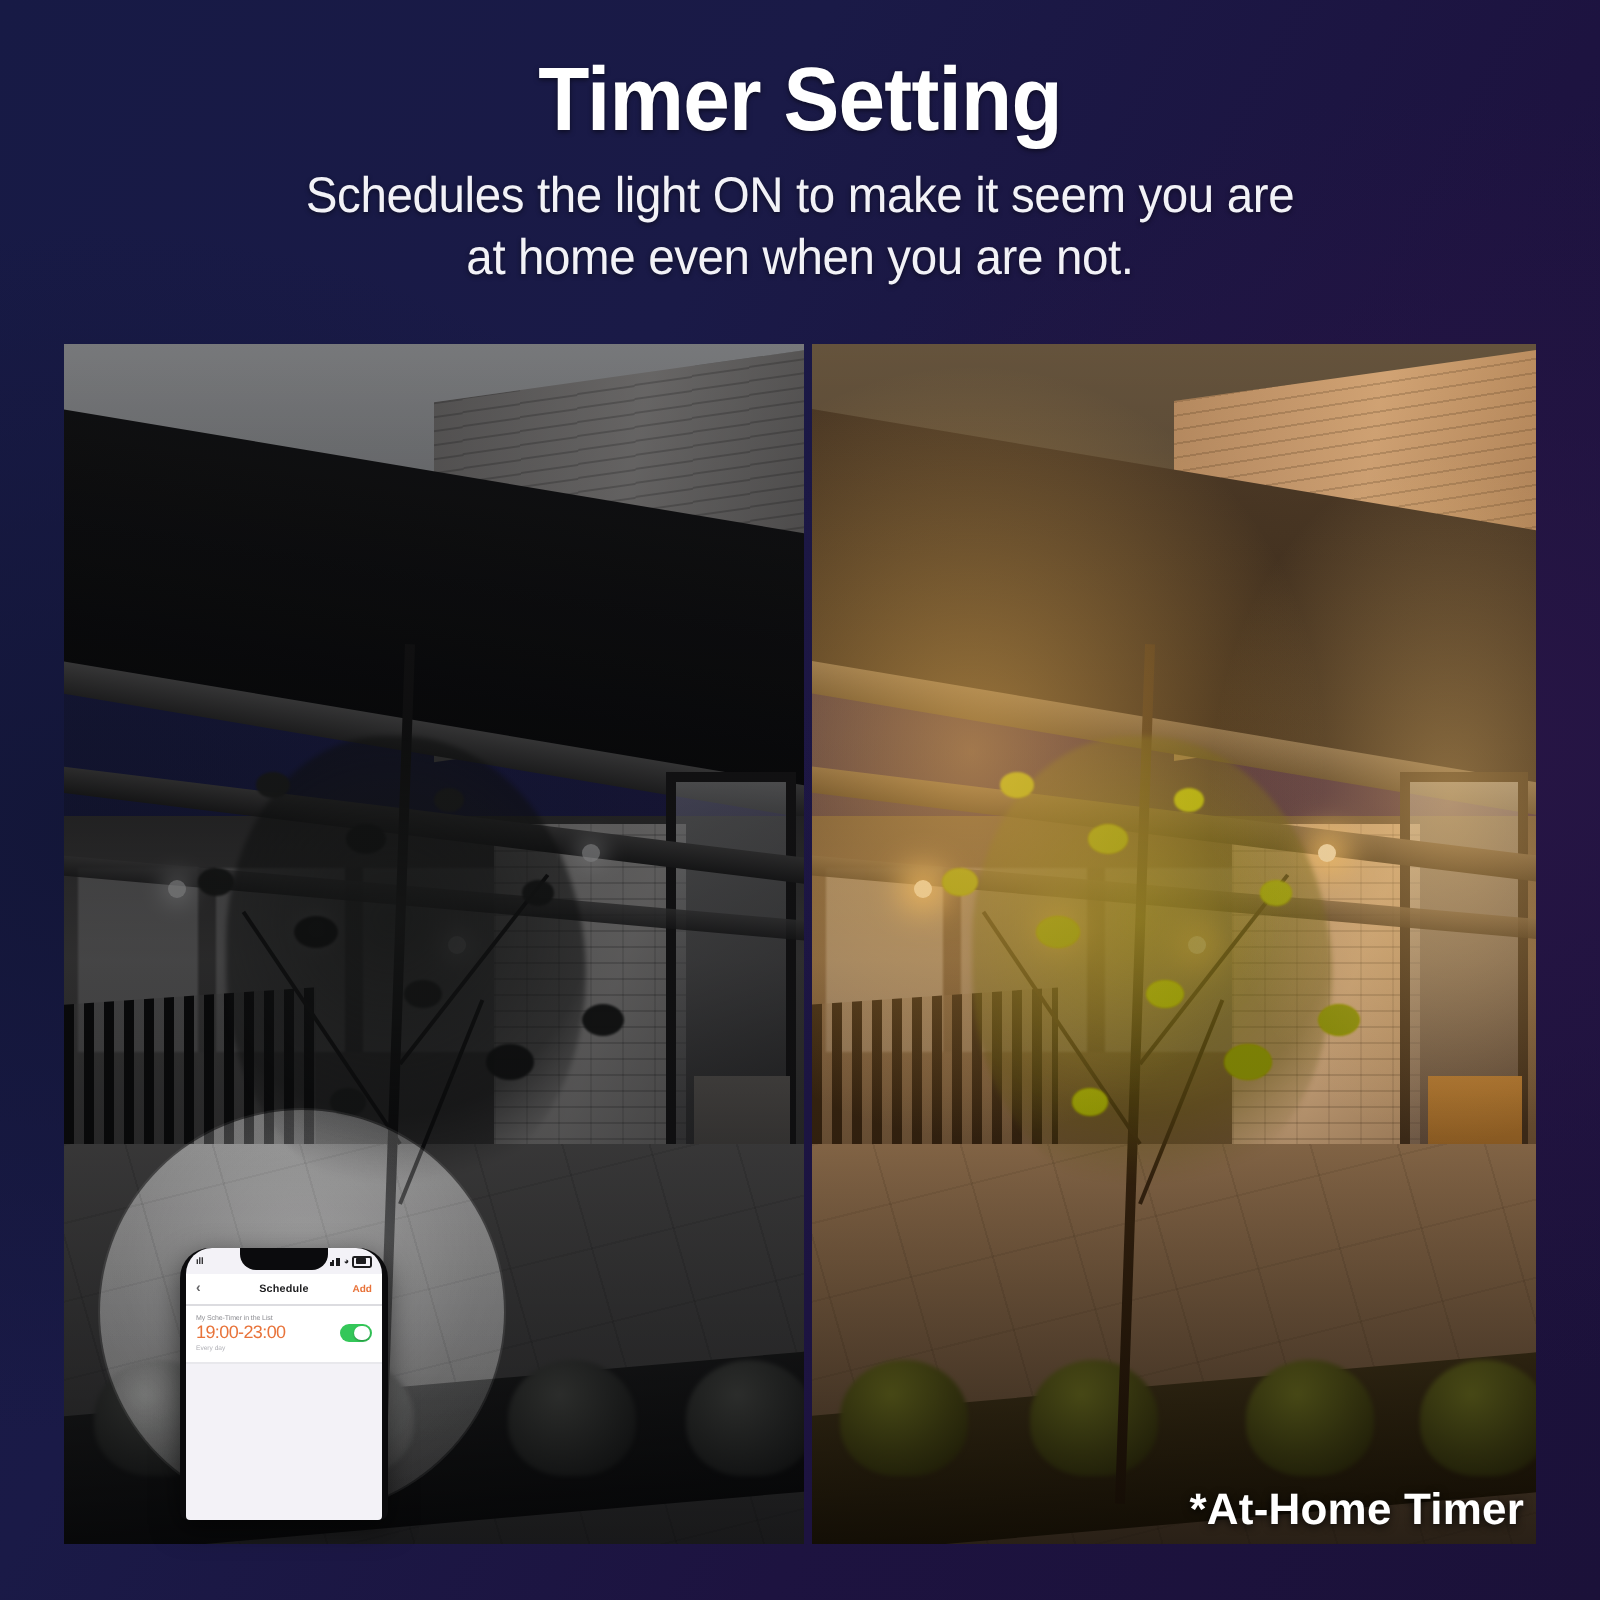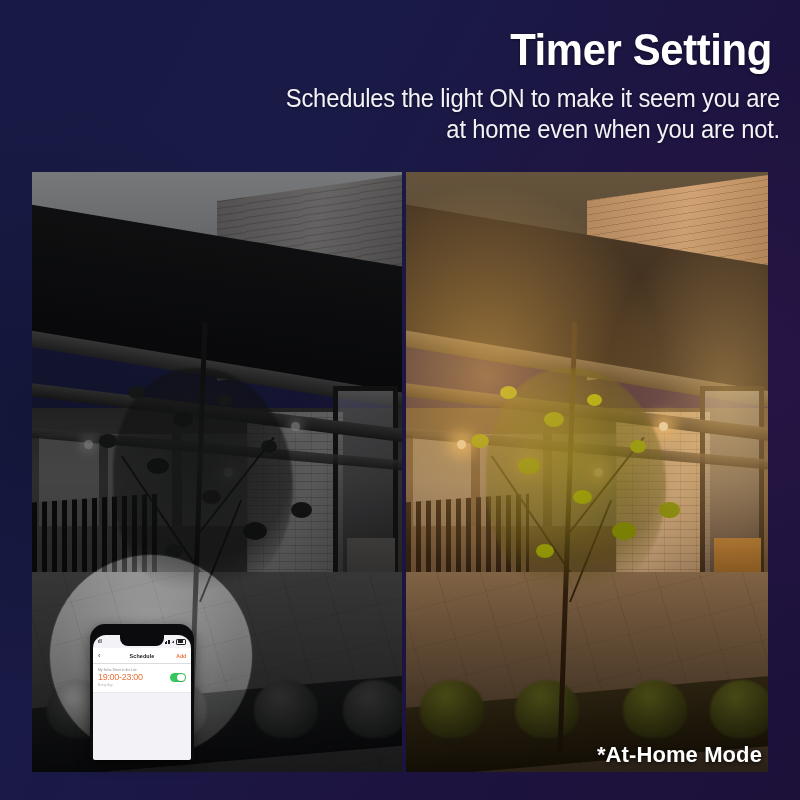--- a/index.html
+++ b/index.html
@@ -21,21 +21,21 @@
       radial-gradient(ellipse 560px 460px at 6% 52%, #131638 0%, rgba(19,22,56,0) 66%),
       linear-gradient(118deg, #171a45 0%, #1a1a47 34%, #1d1340 66%, #1b1139 100%);
   }
 
   
   .header {
     position: absolute;
     left: 0;
     top: 0;
     width: 800px;
-    text-align: right;
+    text-align: center;
     z-index: 5;
   }
   .title {
     margin: 0;
     padding-top: 24px;
     font-size: 45px;
     line-height: 52px;
     font-weight: bold;
     color: #ffffff;
     letter-spacing: -0.4px;
@@ -243,21 +243,21 @@
 
   
   .phone {
     position: absolute;
     left: 90px;
     top: 624px;
     width: 104px;
     height: 136px;
     background: #0b0b0d;
     border-radius: 15px 15px 4px 4px;
-    padding: 11px 3px 0 3px;
+    padding: 0 3px 0 3px;
     box-sizing: border-box;
     box-shadow: 0 4px 14px rgba(0,0,0,.55);
     z-index: 4;
   }
   .phone-screen {
     position: relative;
     width: 100%;
     height: 100%;
     background: #f3f2f7;
     border-radius: 13px 13px 2px 2px;
@@ -536,15 +536,15 @@
               <span class="knob"></span>
             </div>
         </div>
 
 
         <div class="sched-rest"></div>
       </div>
     </div>
   </div>
 
-  <div class="at-home">*At-Home Mode</div>
+  <div class="at-home">*At-Home Timer</div>
 
 </div>
 
 </body></html>

